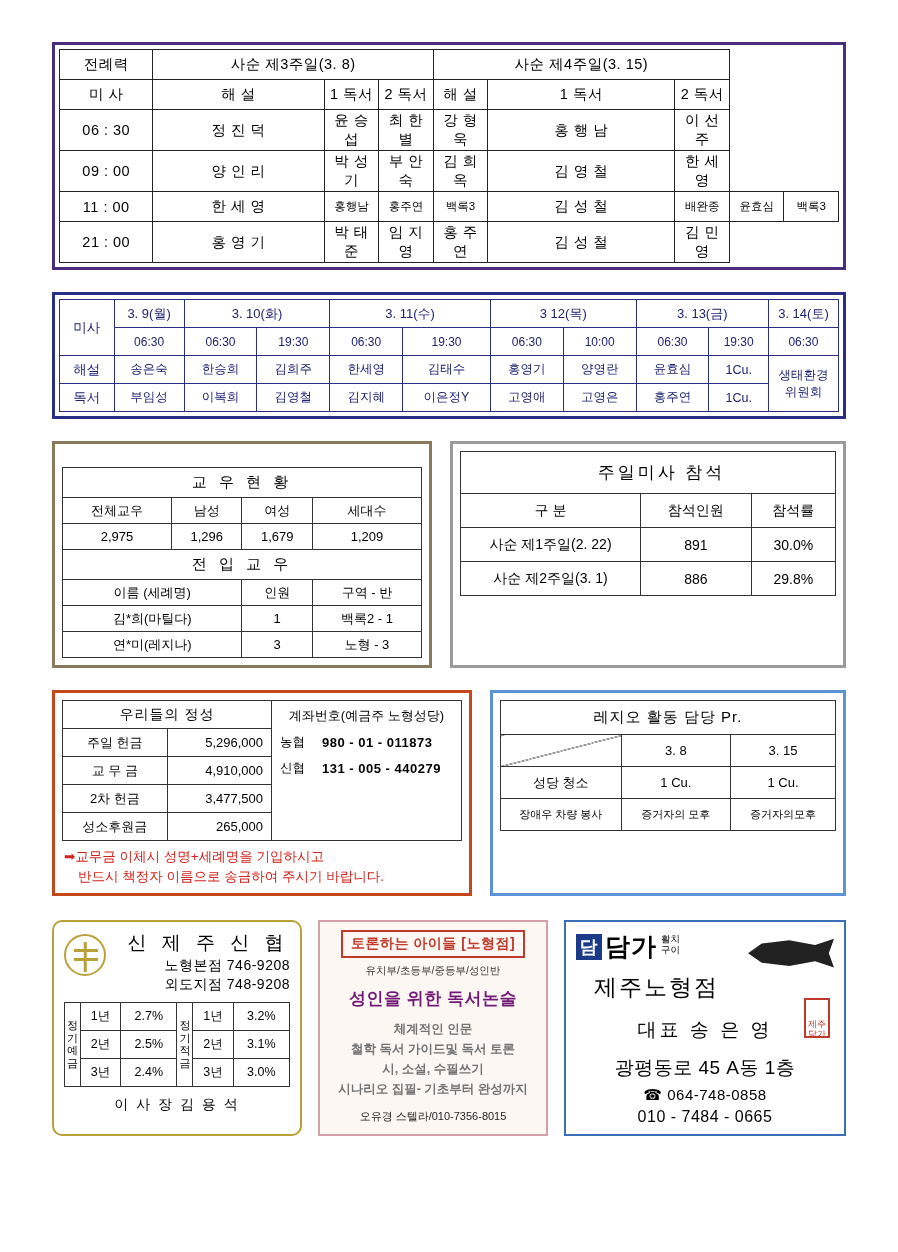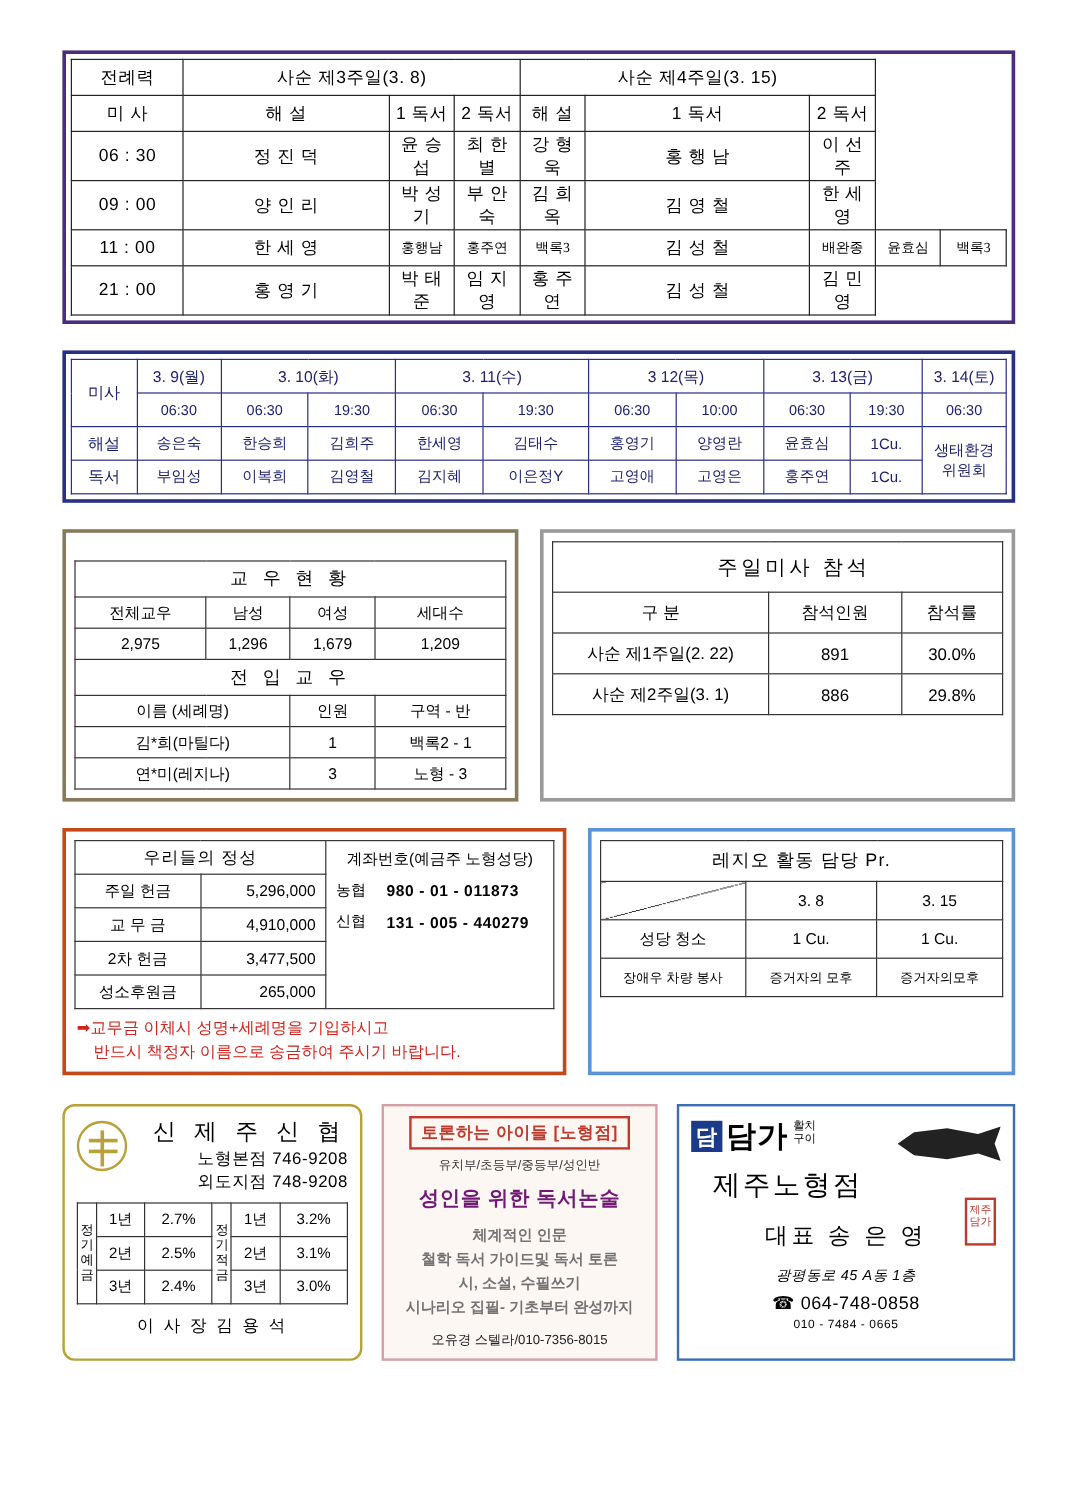--- a/index.html
+++ b/index.html
@@ -27,21 +27,21 @@
     margin-bottom: 22px;
   }
   .sec1 { width: 100%; }
   .sec1 td {
     border: 1px solid #222;
     height: 30px;
     font-size: 14.5px;
     letter-spacing: 0.5px;
   }
   .sec1 .hdr { font-size: 14.5px; }
-  .sec1 .small { font-size: 11.5px; letter-spacing: 0; font-family: Liberation Serif, serif; }
+  .sec1 .small { font-size: 11.5px; letter-spacing: 0; }
 
   
   .sec2-wrap {
     border: 3px solid #2a2f86;
     padding: 4px;
     margin-bottom: 22px;
   }
   .sec2 { width: 100%; }
   .sec2 td {
     border: 1px solid #2a2f86;
@@ -203,29 +203,29 @@
     line-height: 26px; margin-right: 3px;
   }
   .dam-sub { font-size: 9.5px; line-height: 1.15; text-align: left; margin-left: 4px; margin-top: 4px; }
   .fish {
     width: 86px; height: 34px; margin-top: 6px;
     background: #222;
     clip-path: polygon(0% 50%, 16% 22%, 48% 12%, 78% 26%, 100% 8%, 94% 50%, 100% 92%, 78% 74%, 48% 88%, 16% 78%);
   }
   .ad3 .store { font-size: 23px; letter-spacing: 2px; margin-top: 2px; text-align: left; padding-left: 18px;}
   .ad3 .rep { font-size: 19px; letter-spacing: 3px; margin-top: 14px; }
-  .ad3 .addr { font-size: 12px; margin-top: 12px; letter-spacing: 0.5px; font-style: italic; }
+  .ad3 .addr { font-size: 19px; margin-top: 12px; letter-spacing: 0.5px; }
   .ad3 .tel { font-size: 15px; margin-top: 5px; letter-spacing: 0.5px; }
-  .ad3 .tel2 { font-size: 10px; margin-top: 4px; letter-spacing: 0.5px; text-align: center; }
+  .ad3 .tel2 { font-size: 16px; margin-top: 4px; letter-spacing: 0.5px; text-align: center; }
   .stamp {
     position: absolute; right: 14px; top: 76px;
     width: 26px; height: 40px;
     border: 2px solid #c0392b;
     color: #c0392b; font-size: 9px; line-height: 1.1;
-    padding-top: 4px;
+    padding-top: 20px;
   }
 </style>
 </head>
 <body>
 
 <div class="page">
 
   <div class="sec1-wrap">
     <table class="sec1">
       <tbody>

